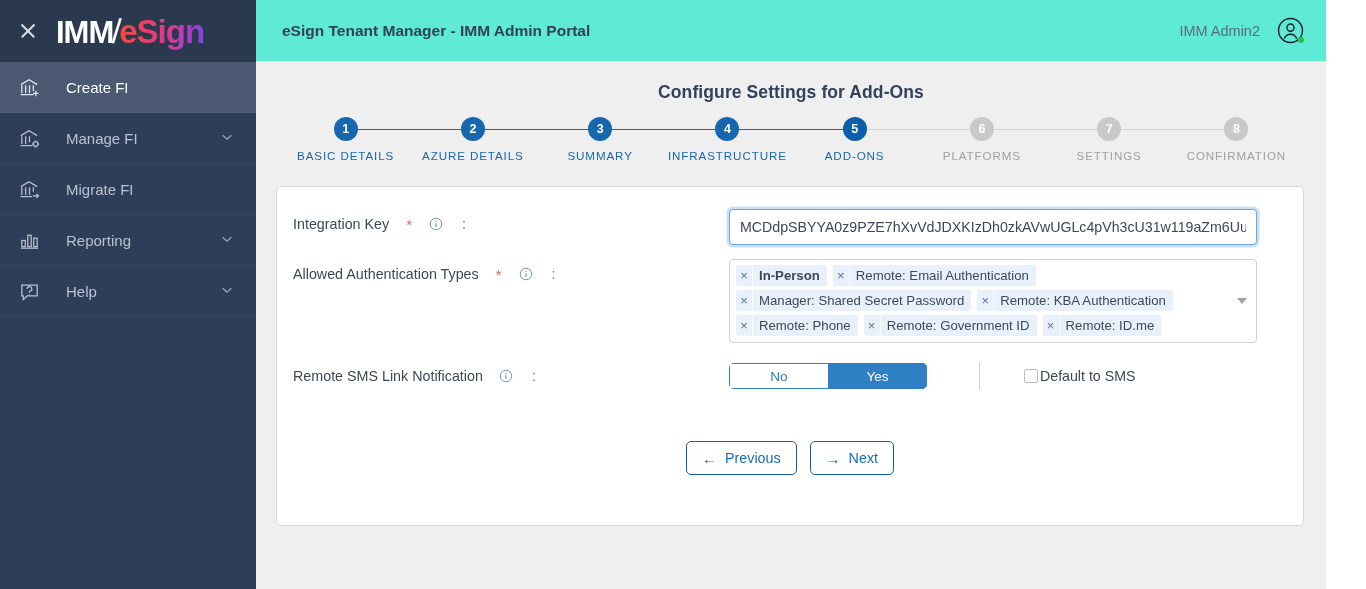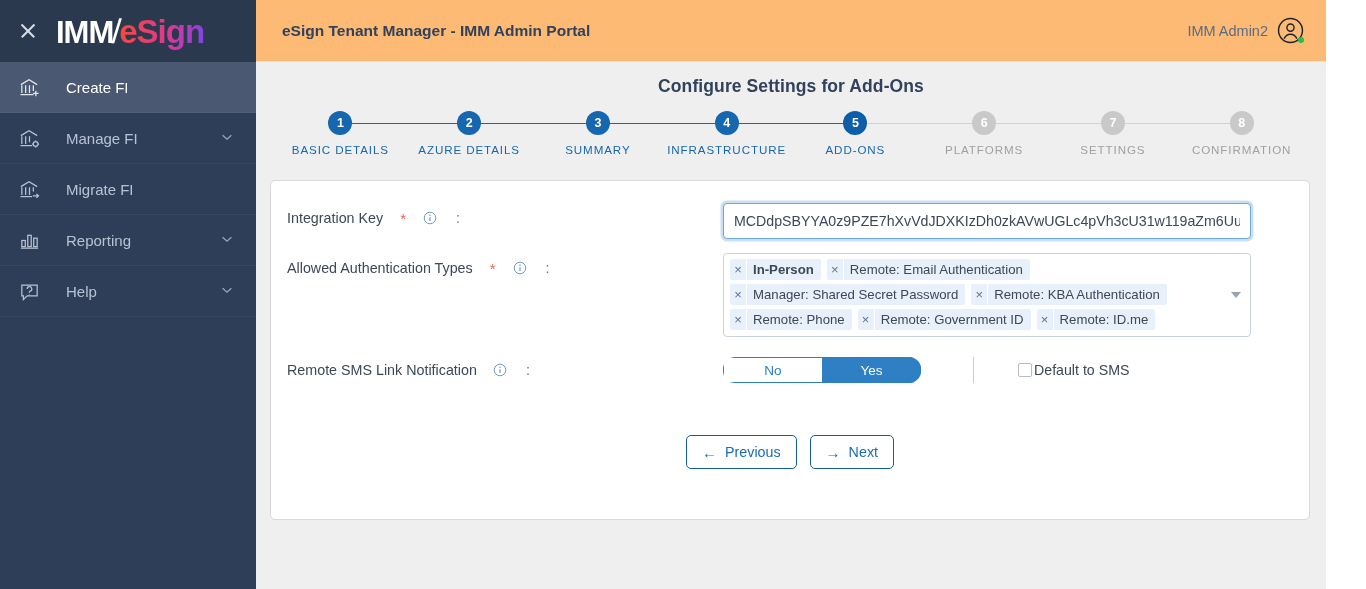--- a/index.html
+++ b/index.html
@@ -61,36 +61,36 @@
     width: 34px; flex: 0 0 34px; display: flex;
     align-items: center; justify-content: flex-start;
   }
   .nav-item .nav-label { flex: 1 1 auto; padding-left: 14px; }
   .nav-item.active .nav-label { color: #ffffff; }
   .chev { width: 14px; flex: 0 0 14px; opacity: .8; }
 
   
   .main { flex: 1 1 auto; height: 589px; display: flex; flex-direction: column; background: #efefef; }
   .topbar {
-    height: 62px; background: #fdba74; flex: 0 0 62px;
+    height: 62px; background: #5eead4; flex: 0 0 62px;
     display: flex; align-items: center; justify-content: space-between;
     padding: 0 22px 0 26px;
     border-bottom: 1px solid #e6e6e6;
   }
   .topbar-title { font-size: 15.5px; font-weight: bold; color: #32415c; }
-  .user-box { display: flex; align-items: center; gap: 9px; }
+  .user-box { display: flex; align-items: center; gap: 17px; }
   .user-name { font-size: 14.5px; color: #5b6b85; }
   .avatar-wrap { position: relative; width: 27px; height: 27px; }
   .dot-online {
     position: absolute; right: 0px; bottom: 1px;
     width: 6px; height: 6px; border-radius: 50%;
     background: #25c24a;
   }
 
-  .content { flex: 1 1 auto; background: #efefef; padding: 0; position: relative; }
+  .content { flex: 1 1 auto; background: #efefef; padding: 6px; position: relative; }
 
   .page-title {
     text-align: center; font-size: 17.5px; font-weight: bold;
     color: #32415c; padding-top: 14px; letter-spacing: .1px;
   }
 
   
   .stepper {
     display: flex; margin: 14px 20px 0 20px;
     padding: 0 0 0 0; position: relative;
@@ -178,21 +178,21 @@
   }
   .tag .tlabel { display: flex; align-items: center; padding: 0 7px 0 6px; white-space: nowrap; }
   .tag.bold .tlabel { font-weight: bold; }
   .tag-caret {
     position: absolute; right: 9px; top: 50%; margin-top: -3px;
     width: 0; height: 0; border-left: 5.5px solid transparent;
     border-right: 5.5px solid transparent; border-top: 6px solid #9aa4b3;
     cursor: pointer;
   }
 
-  .togglegrp { display: inline-flex; border-radius: 12px; overflow: hidden; height: 26px; }
+  .togglegrp { display: inline-flex; border-radius: 5px; overflow: hidden; height: 26px; }
   .tgbtn {
     min-width: 99px; display: flex; align-items: center; justify-content: center;
     font-size: 13.6px; cursor: pointer; border: 1px solid #2e7fc4;
   }
   .tgbtn.off { background: #ffffff; color: #2e7fc4; border-right: none; }
   .tgbtn.on  { background: #2e7fc4; color: #ffffff; }
 
   .sms-row { display: flex; align-items: center; }
   .vdiv { width: 1px; height: 26px; background: #c8ced8; margin: 0 44px 0 52px; }
   .chk-wrap { display: flex; align-items: center; gap: 2px; cursor: pointer; }

